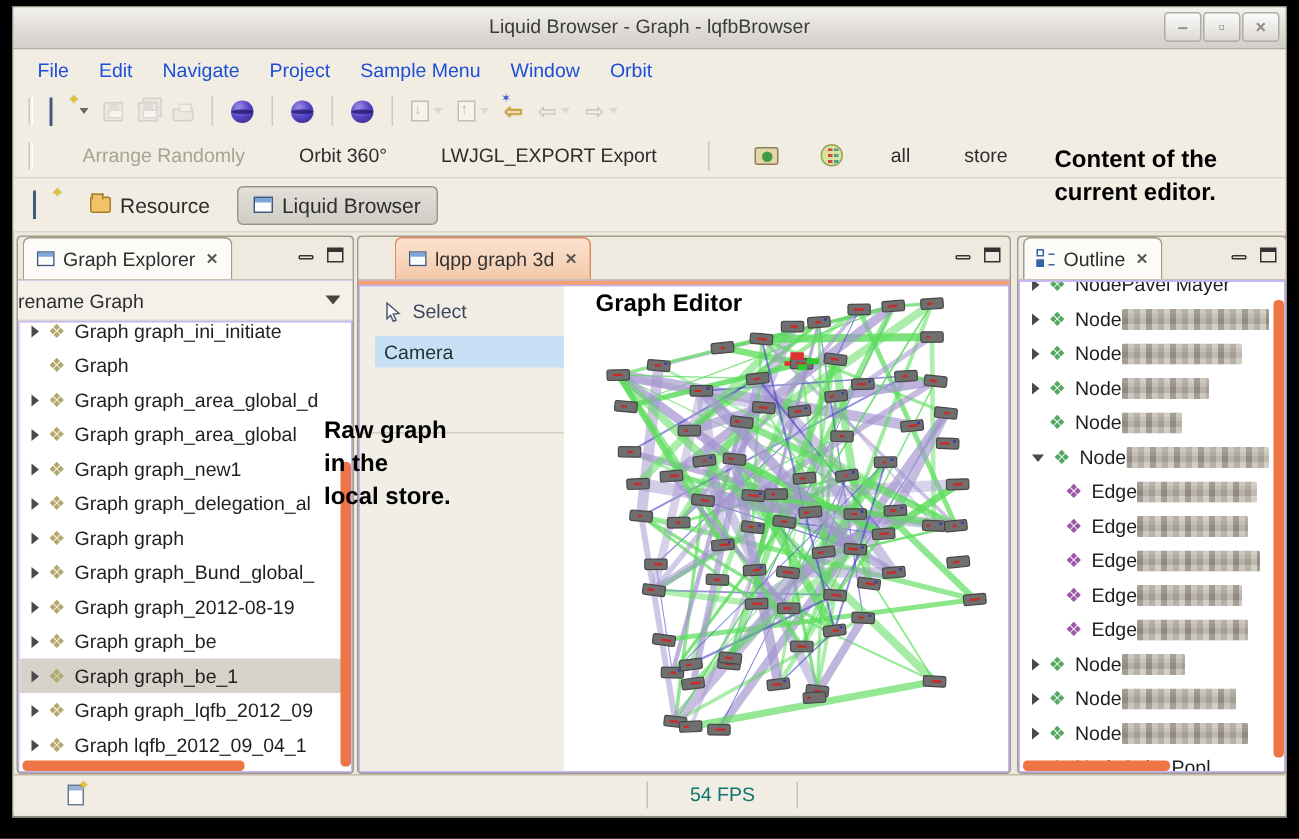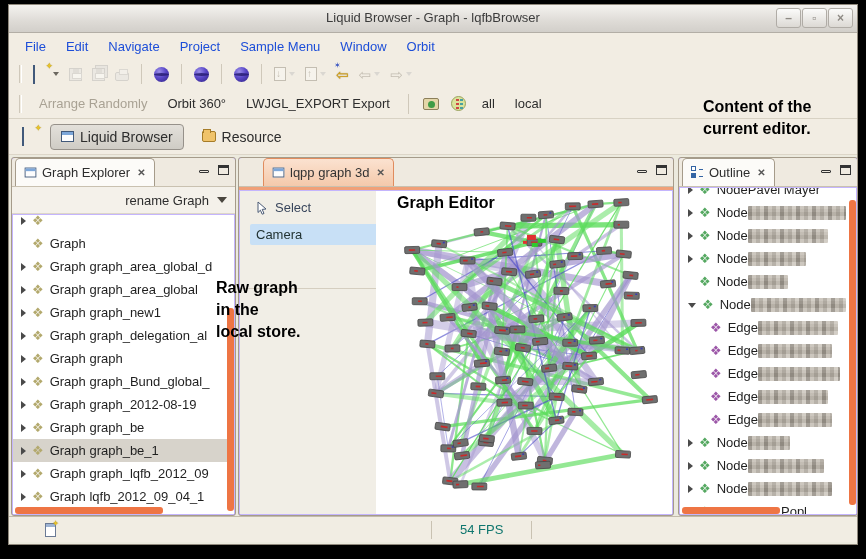--- a/index.html
+++ b/index.html
@@ -23,21 +23,21 @@
   
   .menubar { position:absolute; left:0; top:28px; right:0; height:26px;
              background:#f2ede3; display:flex; align-items:center; padding-left:6px; }
   .menu-item { padding:4px 10px; font-size:13px; color:#1d4ed8; }
 
   
   .toolbar1 { position:absolute; left:0; top:54px; right:0; height:30px;
               background:#f2ede3; display:flex; align-items:center; gap:4px; padding-left:6px; }
   .toolbar2 { position:absolute; left:0; top:84px; right:0; height:30px;
               background:#f2ede3; border-bottom:1px solid #d8d2c4;
-              display:flex; align-items:center; gap:6px; padding-left:6px; }
+              display:flex; align-items:center; gap:22px; padding-left:6px; }
   .handle { width:3px; height:18px; border-left:1px solid #cfc8ba; border-right:1px solid #fff; margin:0 4px; }
   .tsep { width:1px; height:20px; background:#cfc8ba; margin:0 5px; }
   .tbtn { display:flex; align-items:center; gap:1px; padding:2px 3px; border-radius:3px; }
   .caret { width:0; height:0; border-left:3.5px solid transparent; border-right:3.5px solid transparent;
            border-top:4px solid #6b675f; margin-left:2px; }
   .caret.dis { border-top-color:#c4beb2; }
   .dis { opacity:.45; filter:grayscale(.9); }
   .txtbtn { font-size:13px; color:#2d2d2d; padding:3px 7px; }
   .txtbtn.dis { color:#a9a294; opacity:1; filter:none; }
 
@@ -105,21 +105,21 @@
   .tab .win-ico { transform:scale(.9); }
   .outline-ico { width:13px; height:13px; position:relative; }
   .outline-ico i { position:absolute; width:5px; height:5px; border:1px solid #3465a4; background:#fff; }
   .outline-ico i:nth-child(1){ left:0; top:0; }
   .outline-ico i:nth-child(2){ left:0; top:7px; background:#3465a4; }
   .outline-ico i:nth-child(3){ left:8px; top:3px; width:4px; height:1px; border:none; background:#3465a4; }
   .outline-ico i:nth-child(4){ left:8px; top:10px; width:4px; height:1px; border:none; background:#3465a4; }
 
   
   .viewmenu-row { height:27px; background:#f4f1ea; border-bottom:1px solid #ddd6c8;
-                  display:flex; align-items:center; justify-content:flex-end; gap:8px; padding-right:8px; }
+                  display:flex; align-items:center; justify-content:space-between; gap:8px; padding-right:8px; }
   .viewmenu-row .lbl { font-size:13px; color:#2d2d2d; }
   .vm-caret { width:0; height:0; border-left:5px solid transparent; border-right:5px solid transparent;
               border-top:6px solid #4a463f; }
 
   
   .tree { position:absolute; left:1px; right:1px; bottom:1px; overflow:hidden; background:#fff; }
   .trow { height:23px; display:flex; align-items:center; font-size:13px; color:#1f1f1f; white-space:nowrap; }
   .trow.sel { background:#d7d3cb; }
   .tri { width:0; height:0; border-top:4px solid transparent; border-bottom:4px solid transparent;
          border-left:5px solid #4a4a4a; margin:0 6px 0 8px; flex:none; }
@@ -240,36 +240,36 @@
     <span class="txtbtn">Orbit 360°</span>
     <span class="txtbtn">LWJGL_EXPORT Export</span>
     <div class="tsep"></div>
     <div class="tbtn">
         <span class="cam-ico"></span>
       </div>
     <div class="tbtn">
         <span class="balls-ico"></span>
       </div>
     <span class="txtbtn">all</span>
-    <span class="txtbtn">local</span>
+    <span class="txtbtn">store</span>
   </div>
 
   <div class="perspbar">
     <div class="tbtn">
       <span class="icon16">
         <span class="win-ico" style="margin-top:3px;"></span><span class="sparkle">✦</span>
       </span>
     </div>
+    <div class="persp-btn">
+      <span class="folder-ico"></span>
+      <span>Resource</span>
+    </div>
     <div class="persp-btn active">
       <span class="win-ico"></span>
       <span>Liquid Browser</span>
-    </div>
-    <div class="persp-btn">
-      <span class="folder-ico"></span>
-      <span>Resource</span>
     </div>
   </div>
 
   <div class="panel" style="left:2px; top:152px; width:225px; height:359px;">
     <div class="tabrow">
       <div class="tab">
         <span class="win-ico"></span>
         <span>Graph Explorer</span>
         <span class="x">✕</span>
       </div>
@@ -279,20 +279,21 @@
       </div>
     </div>
     <div class="viewmenu-row">
       <span class="lbl">rename Graph</span>
       <span class="vm-caret"></span>
     </div>
     <div class="tree" style="top: 57px; position: absolute;" id="explorer-tree">
         <div class="trow" style="margin-top: -6px;">
           <span class="tri"></span>
           <span class="diam graph">❖</span>
+          <span>Graph graph_ini_initiate</span>
         </div>
         <div class="trow">
           <span class="tri blank"></span>
           <span class="diam graph">❖</span>
           <span>Graph</span>
         </div>
         <div class="trow">
           <span class="tri"></span>
           <span class="diam graph">❖</span>
           <span>Graph graph_area_global_d</span>

